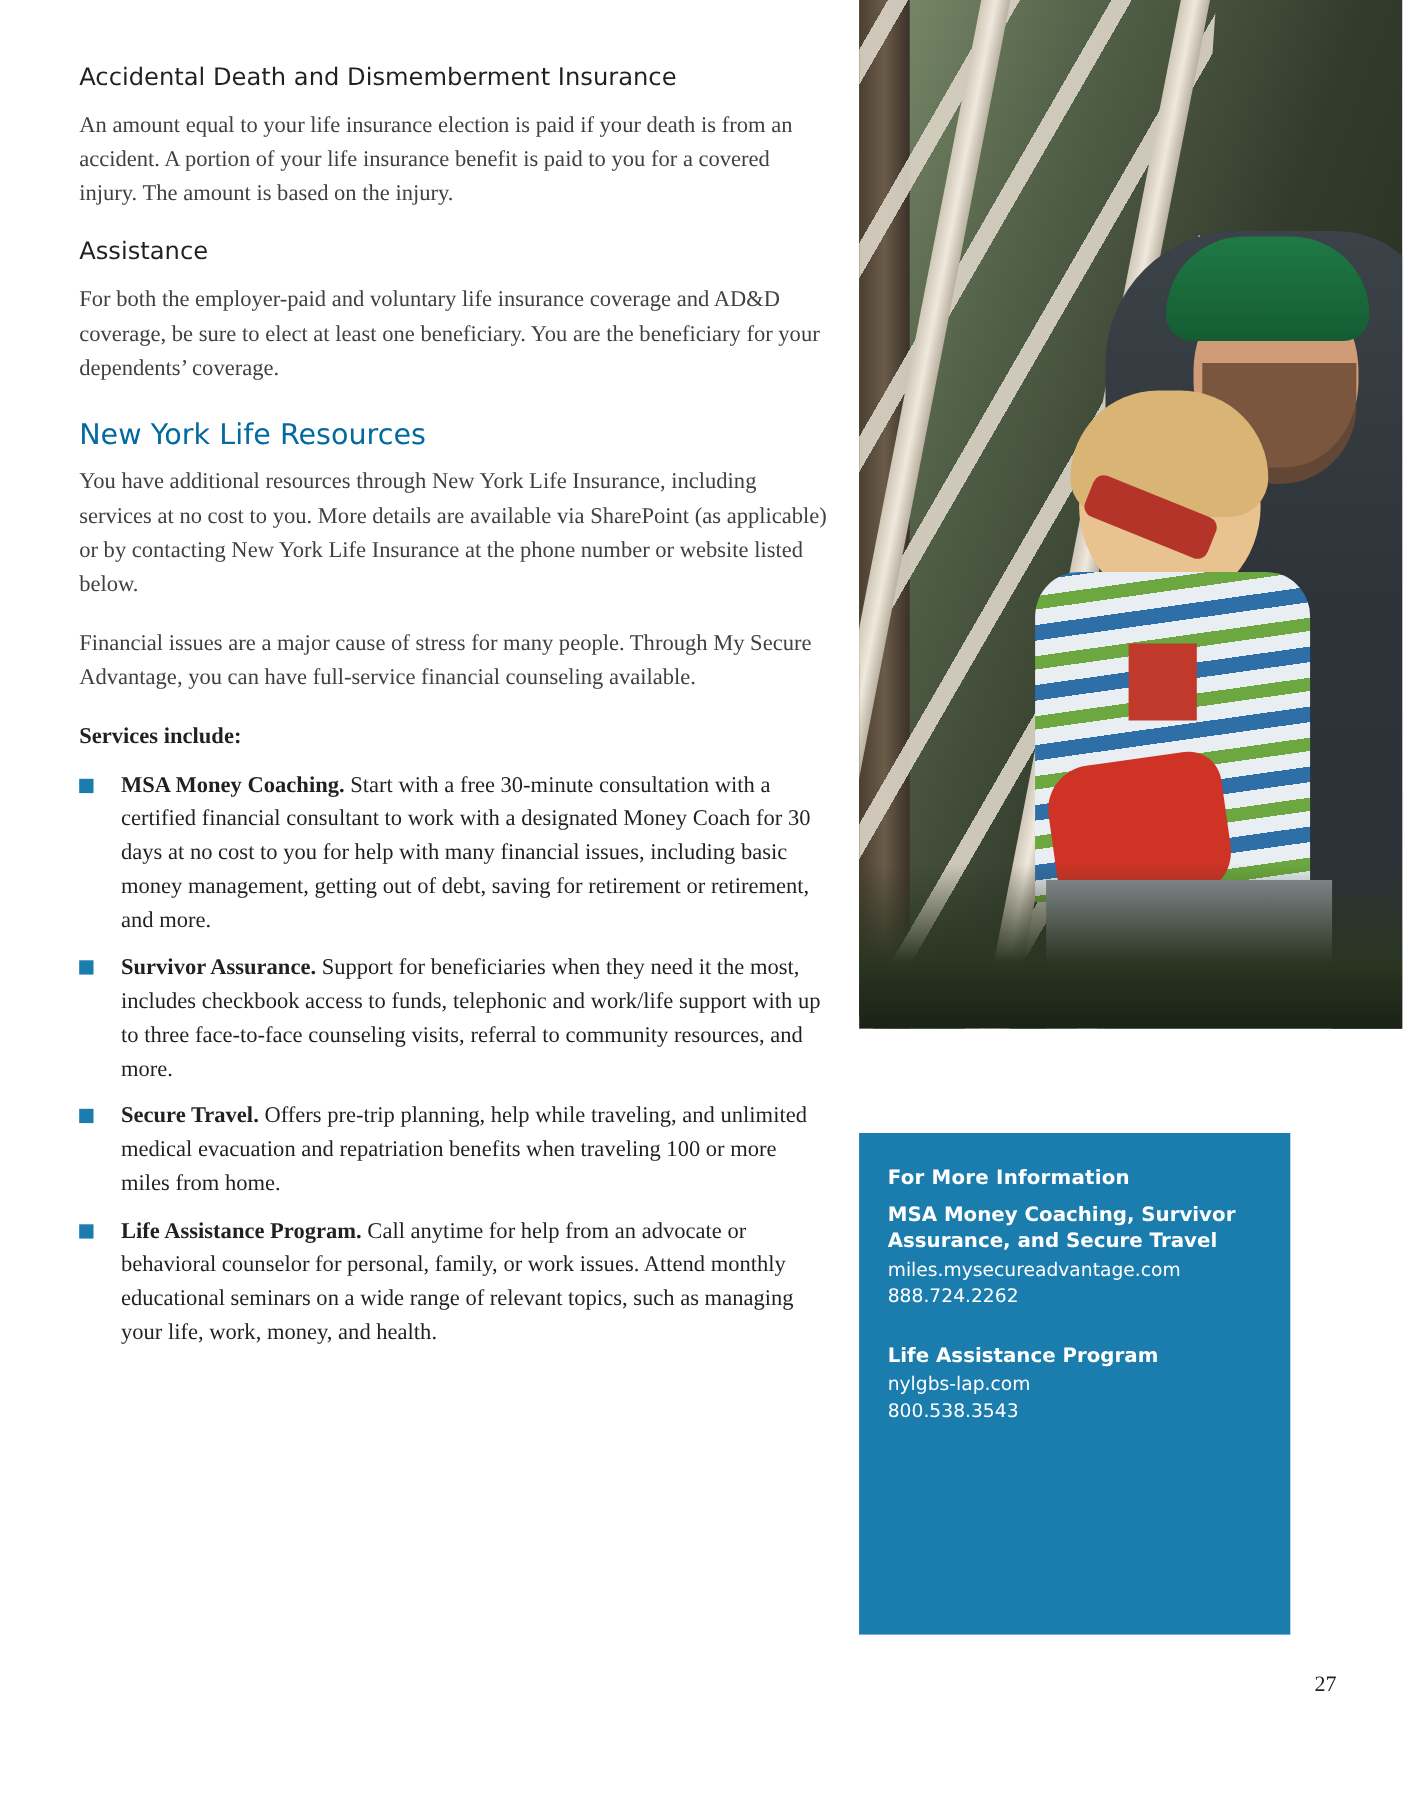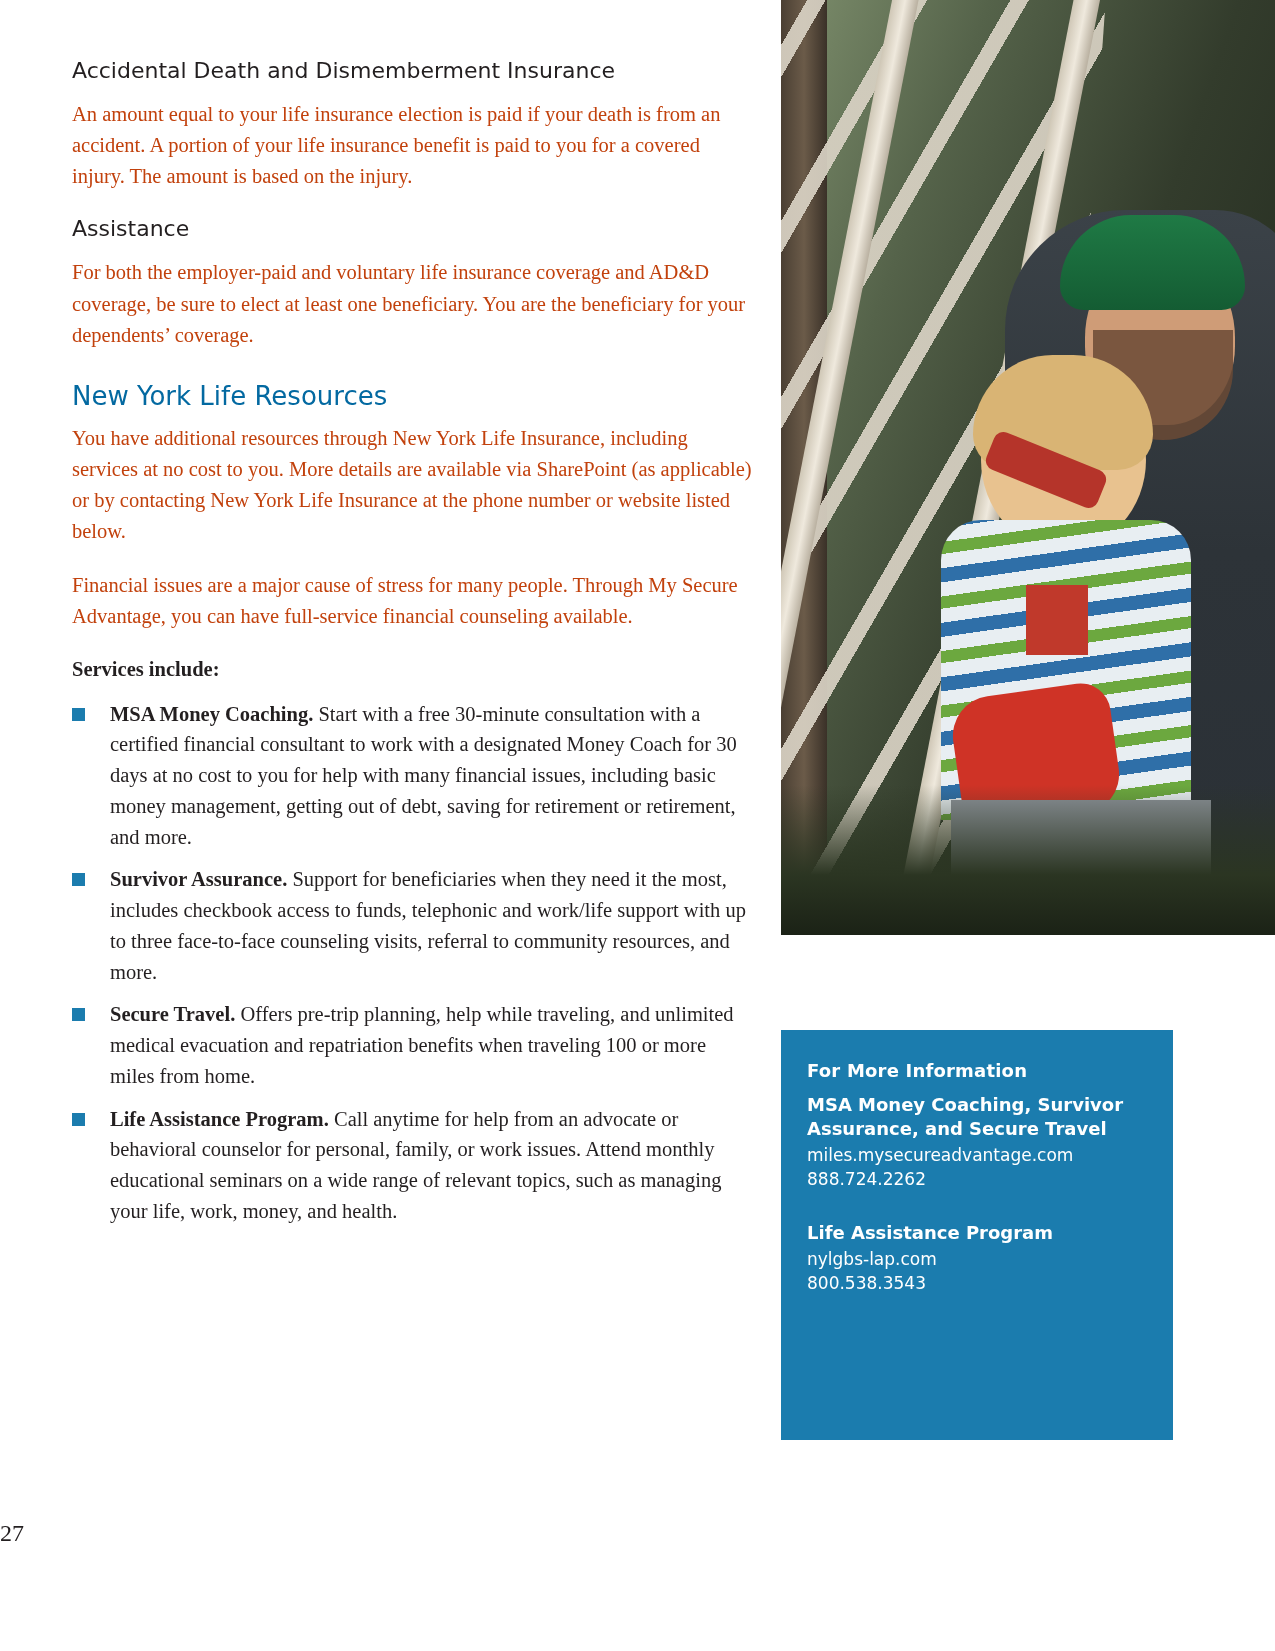--- a/index.html
+++ b/index.html
@@ -139,21 +139,21 @@
   .ph-ground {
     position:absolute; left:0; bottom:0; width:100%; height: 150px;
     background: linear-gradient(180deg, rgba(40,52,34,0) 0%, #2b3522 60%, #1b2216 100%);
   }
   
   .info-panel {
     position: absolute;
     left: 781px;
     top: 1030px;
     width: 392px;
-    height: 410px;
+    height: 456px;
     background: #1b7cae;
     color: #ffffff;
     font-family: "DejaVu Sans", sans-serif;
     padding: 22px 26px 0 26px;
     box-sizing: border-box;
   }
   .info-panel .ip-h {
     font-weight: bold;
     font-size: 18px;
     letter-spacing: .2px;
@@ -190,21 +190,21 @@
     color: #0369a1;
     font-size: 26px;
     margin-top: 30px;
     margin-bottom: 12px;
   }
   h2.sec.tight { margin-top: 24px; }
   p.body {
     font-family: "Liberation Serif", serif;
     font-size: 20.5px;
     line-height: 1.52;
-    color: #c2410c;
+    color: #404040;
     margin: 0 0 22px 0;
   }
   p.lead-bold {
     font-family: "Liberation Serif", serif;
     font-weight: bold;
     font-size: 20.5px;
     line-height: 1.5;
     color: #231f20;
     margin: 0 0 14px 0;
   }
@@ -231,23 +231,23 @@
     background: #1b7cae;
     display: block;
   }
   ul.bullets li b { font-weight: bold; }
 
   .page-number {
     position: absolute;
     left: 0;
     top: 1520px;
     width: 1215px;
-    text-align: left;
-    font-family: "Liberation Serif", serif;
-    font-size: 24px;
+    text-align: right;
+    font-family: "Liberation Serif", serif;
+    font-size: 20px;
     color: #231f20;
   }
 </style>
 </head>
 <body>
 
 <div class="page">
 
   <div class="art-col">
     <div class="photo">

